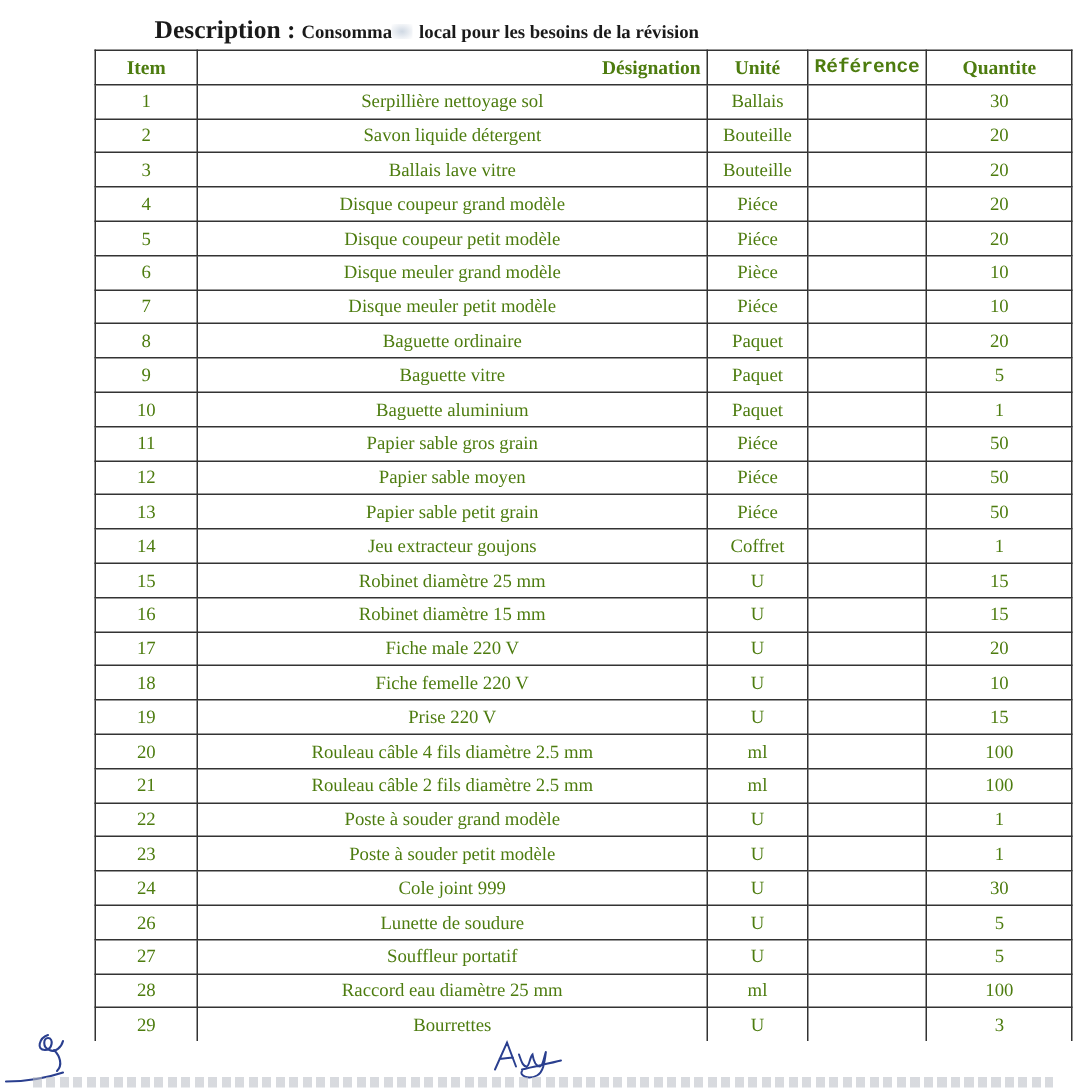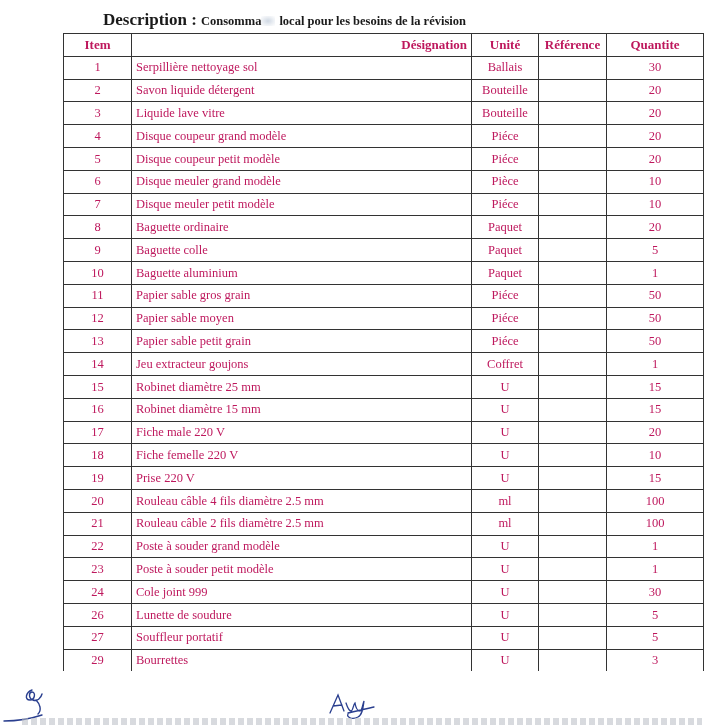--- a/index.html
+++ b/index.html
@@ -37,36 +37,36 @@
     background: radial-gradient(ellipse at center, #cfd8e3 0%, #eef1f5 60%, transparent 100%);
     vertical-align: middle;
   }
   table.items {
     position: absolute;
     left: 63px;
     top: 33px;
     border-collapse: collapse;
     font-family: "Liberation Serif", serif;
     font-size: 12.5px;
-    color: #be185d;
+    color: #4d7c0f;
   }
   table.items th, table.items td {
     border: 1px solid #333;
     height: 21.8px;
     padding: 0 4px;
     line-height: 1;
   }
   table.items th {
     font-weight: bold;
     font-size: 13px;
   }
   .c-item { width: 59px; text-align: center; }
-  .c-des { width: 331px; text-align: left; }
+  .c-des { width: 331px; text-align: center; }
   .c-unit { width: 58px; text-align: center; }
-  .c-ref { width: 59px; text-align: center; }
+  .c-ref { width: 59px; text-align: center; font-family: Liberation Mono, monospace; }
   .c-qty { width: 88px; text-align: center; }
   table.items th.c-des { text-align: right; }
   
   table.items tr.cut td {
     border-bottom: none;
   }
   .sig-left {
     position: absolute;
     left: 2px;
     top: 684px;
@@ -120,21 +120,21 @@
       </tr>
       <tr>
         <td class="c-item">2</td>
         <td class="c-des">Savon liquide détergent</td>
         <td class="c-unit">Bouteille</td>
         <td class="c-ref"></td>
         <td class="c-qty">20</td>
       </tr>
       <tr>
         <td class="c-item">3</td>
-        <td class="c-des">Liquide lave vitre</td>
+        <td class="c-des">Ballais lave vitre</td>
         <td class="c-unit">Bouteille</td>
         <td class="c-ref"></td>
         <td class="c-qty">20</td>
       </tr>
       <tr>
         <td class="c-item">4</td>
         <td class="c-des">Disque coupeur grand modèle</td>
         <td class="c-unit">Piéce</td>
         <td class="c-ref"></td>
         <td class="c-qty">20</td>
@@ -162,21 +162,21 @@
       </tr>
       <tr>
         <td class="c-item">8</td>
         <td class="c-des">Baguette ordinaire</td>
         <td class="c-unit">Paquet</td>
         <td class="c-ref"></td>
         <td class="c-qty">20</td>
       </tr>
       <tr>
         <td class="c-item">9</td>
-        <td class="c-des">Baguette colle</td>
+        <td class="c-des">Baguette vitre</td>
         <td class="c-unit">Paquet</td>
         <td class="c-ref"></td>
         <td class="c-qty">5</td>
       </tr>
       <tr>
         <td class="c-item">10</td>
         <td class="c-des">Baguette aluminium</td>
         <td class="c-unit">Paquet</td>
         <td class="c-ref"></td>
         <td class="c-qty">1</td>
@@ -286,20 +286,27 @@
         <td class="c-ref"></td>
         <td class="c-qty">5</td>
       </tr>
       <tr>
         <td class="c-item">27</td>
         <td class="c-des">Souffleur portatif</td>
         <td class="c-unit">U</td>
         <td class="c-ref"></td>
         <td class="c-qty">5</td>
       </tr>
+      <tr>
+        <td class="c-item">28</td>
+        <td class="c-des">Raccord eau diamètre 25 mm</td>
+        <td class="c-unit">ml</td>
+        <td class="c-ref"></td>
+        <td class="c-qty">100</td>
+      </tr>
       <tr class="cut">
         <td class="c-item">29</td>
         <td class="c-des">Bourrettes</td>
         <td class="c-unit">U</td>
         <td class="c-ref"></td>
         <td class="c-qty">3</td>
       </tr>
     </tbody>
 </table>
 

